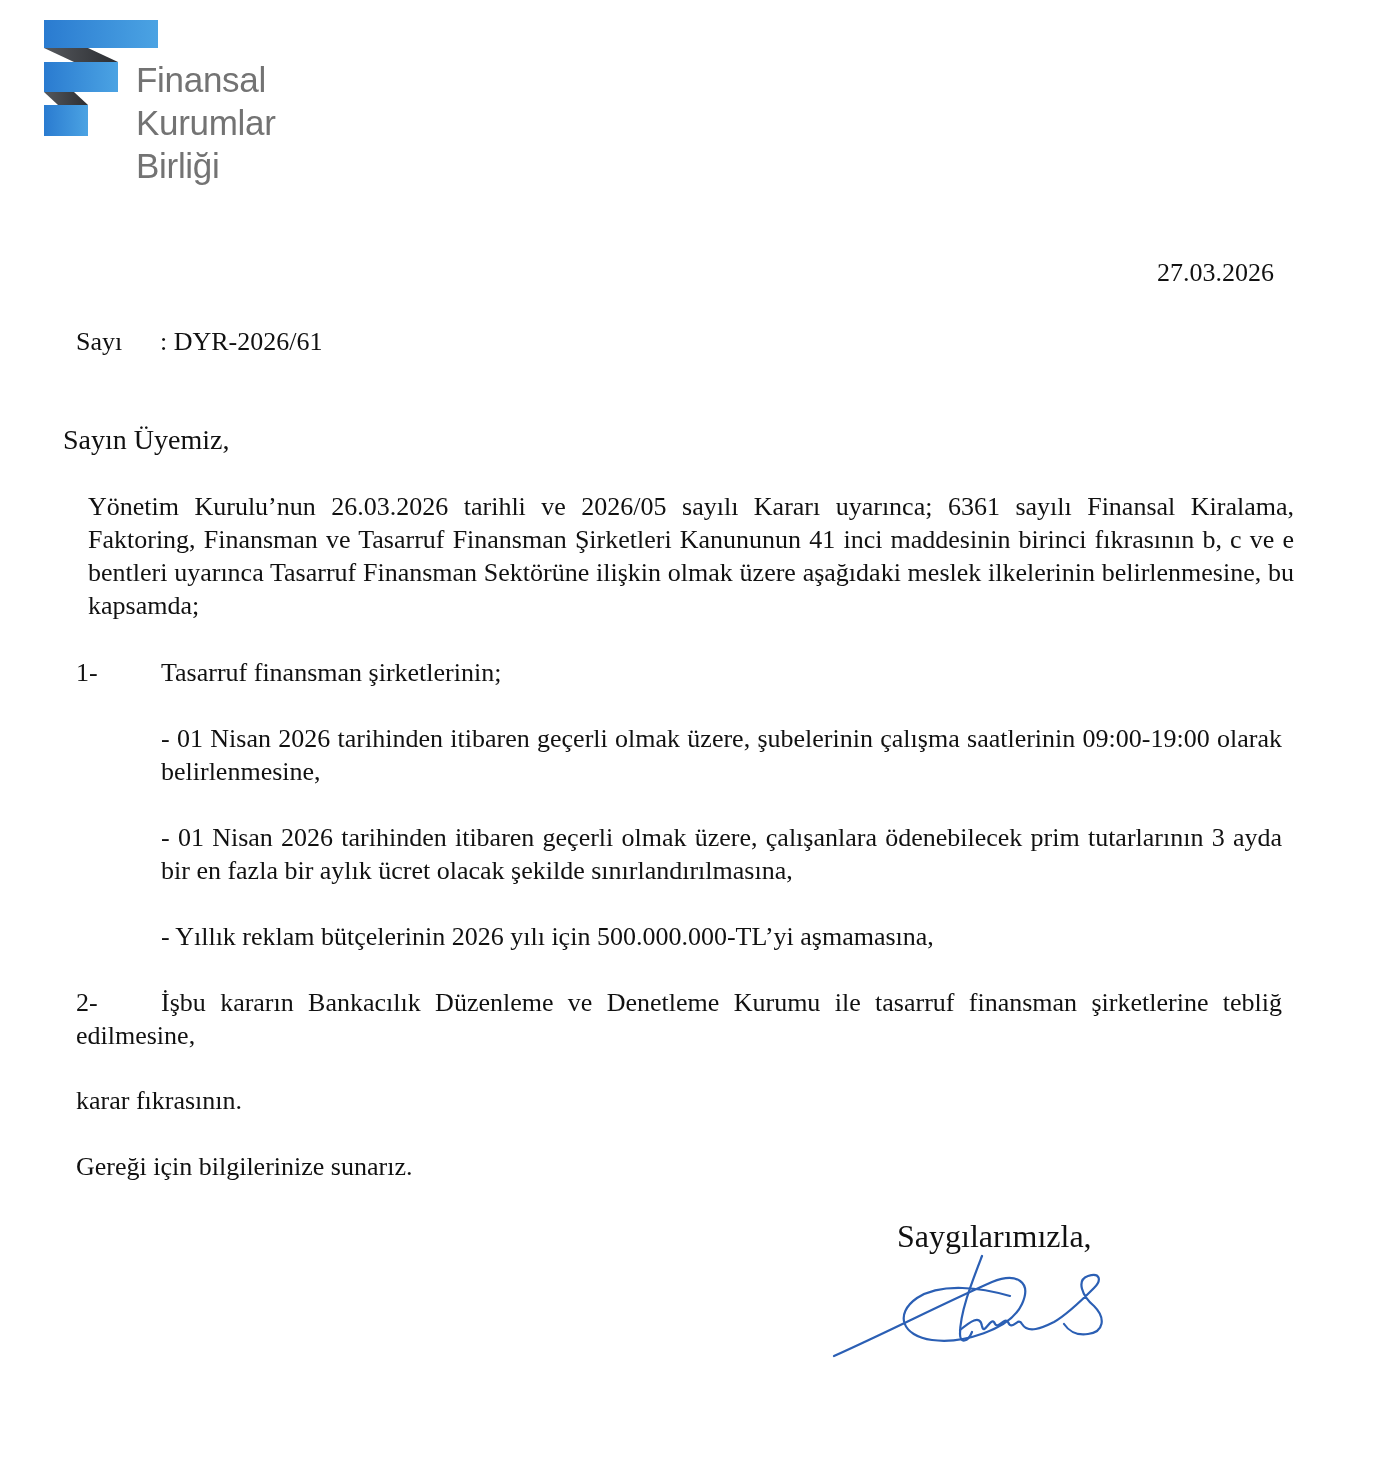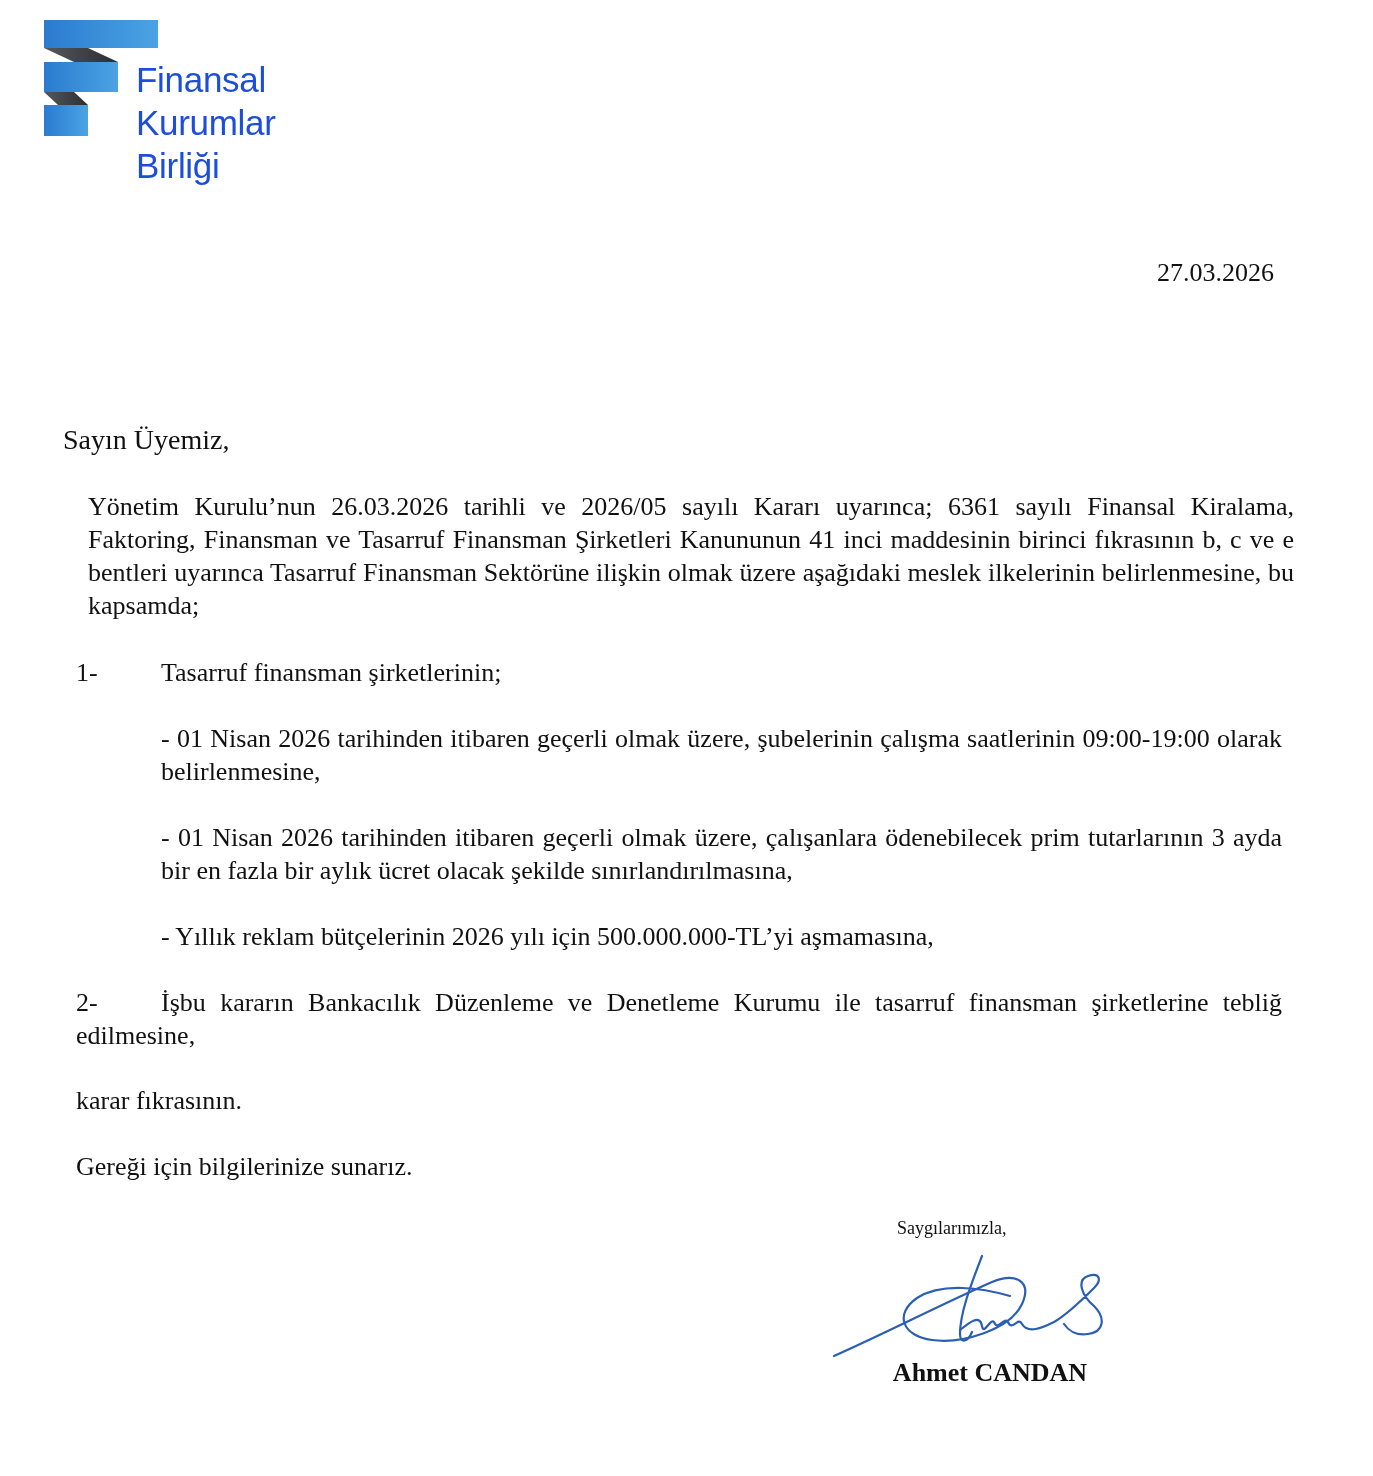--- a/index.html
+++ b/index.html
@@ -2,21 +2,21 @@
 <html><head>
 <meta charset="utf-8">
 <style>
   html, body { margin: 0; padding: 0; background: #ffffff; }
   body { width: 1373px; height: 1476px; position: relative; overflow: hidden;
          font-family: "Liberation Serif", "DejaVu Serif", serif; color: #111; }
   .logo { position: absolute; left: 44px; top: 20px; width: 260px; height: 170px; }
   .logo-mark { position: absolute; left: 0; top: 0; }
   .logo-text { position: absolute; left: 92px; top: 38px;
                font-family: "Liberation Sans", "DejaVu Sans", sans-serif;
-               font-size: 35px; line-height: 43px; color: #1d4ed8; letter-spacing: -0.3px; }
+               font-size: 35px; line-height: 43px; color: #737373; letter-spacing: -0.3px; }
   .logo-text div { white-space: nowrap; }
   .date { position: absolute; right: 99px; top: 258px; font-size: 26px; }
   .meta { position: absolute; left: 76px; top: 325px; font-size: 26px; line-height: 33px; }
   .meta-row { display: flex; white-space: nowrap; }
   .meta-label { width: 84px; }
   .greeting { position: absolute; left: 63px; top: 424px; font-size: 28px; }
   .para { position: absolute; left: 88px; width: 1206px; font-size: 26px; line-height: 33px;
           text-align: justify; }
   .p1 { top: 490px; }
   .numbered { position: absolute; left: 76px; width: 1206px; font-size: 26px; line-height: 33px; }
@@ -24,21 +24,21 @@
   .item1 { top: 656px; }
   .item1 .txt { margin-left: 85px; }
   .sub { position: absolute; left: 161px; width: 1121px; font-size: 26px; line-height: 33px; text-align: justify; }
   .sub1 { top: 722px; }
   .sub2 { top: 821px; }
   .sub3 { top: 920px; }
   .item2 { top: 986px; text-align: justify; text-indent: 85px; }
   .item2 .num { text-indent: 0; }
   .closing1 { position: absolute; left: 76px; top: 1086px; font-size: 26px; }
   .closing2 { position: absolute; left: 76px; top: 1152px; font-size: 26px; }
-  .regards { position: absolute; left: 897px; top: 1218px; font-size: 18px; }
+  .regards { position: absolute; left: 897px; top: 1218px; font-size: 32px; }
   .signature { position: absolute; left: 832px; top: 1252px; }
   .signer { position: absolute; left: 860px; top: 1356px; width: 260px; text-align: center;
             font-weight: bold; font-size: 26px; line-height: 33px; }
 </style>
 </head>
 <body>
 
 <div class="logo">
   <svg class="logo-mark" width="120" height="120" viewBox="0 0 120 120">
     <defs>
@@ -60,20 +60,24 @@
   <div class="logo-text">
     <div>Finansal</div>
     <div>Kurumlar</div>
     <div>Birliği</div>
   </div>
 </div>
 
 <div class="date">27.03.2026</div>
 
 <div class="meta">
+  <div class="meta-row">
+    <span class="meta-label">Sayı</span>
+    <span>: DYR-2026/61</span>
+  </div>
 </div>
 
 <div class="greeting">Sayın Üyemiz,</div>
 
 <div class="para p1">Yönetim Kurulu’nun 26.03.2026 tarihli ve 2026/05 sayılı Kararı uyarınca; 6361 sayılı Finansal Kiralama, Faktoring, Finansman ve Tasarruf Finansman Şirketleri Kanununun 41 inci maddesinin birinci fıkrasının b, c ve e bentleri uyarınca Tasarruf Finansman Sektörüne ilişkin olmak üzere aşağıdaki meslek ilkelerinin belirlenmesine, bu kapsamda;</div>
 
 <div class="numbered item1">
   <span class="num">1-</span>
   <div class="txt">Tasarruf finansman şirketlerinin;</div>
 </div>
@@ -92,14 +96,13 @@
 
 <svg class="signature" width="280" height="110" viewBox="0 0 280 110">
   <g fill="none" stroke="#2b5fb4" stroke-width="2.2" stroke-linecap="round" stroke-linejoin="round">
     <path d="M2,104 C60,78 110,52 160,30 C185,20 200,30 190,52 C178,78 130,92 100,88 C70,84 62,62 85,46 C110,30 150,36 178,44"></path>
     <path d="M150,4 C140,30 128,60 128,82 C128,92 136,90 140,80"></path>
     <path d="M128,78 C138,70 148,62 150,74 C152,84 158,66 162,70 C166,80 172,64 176,70 C180,80 186,64 190,72 C196,82 210,76 222,70 C236,62 250,48 262,36 C270,28 268,20 256,24 C244,28 250,44 262,54 C274,66 272,80 256,82 C244,84 236,78 232,72"></path>
   </g>
 </svg>
 
 <div class="signer">
-  <div>Ahmet CANDAN</div>
 </div>
 
 </body></html>

